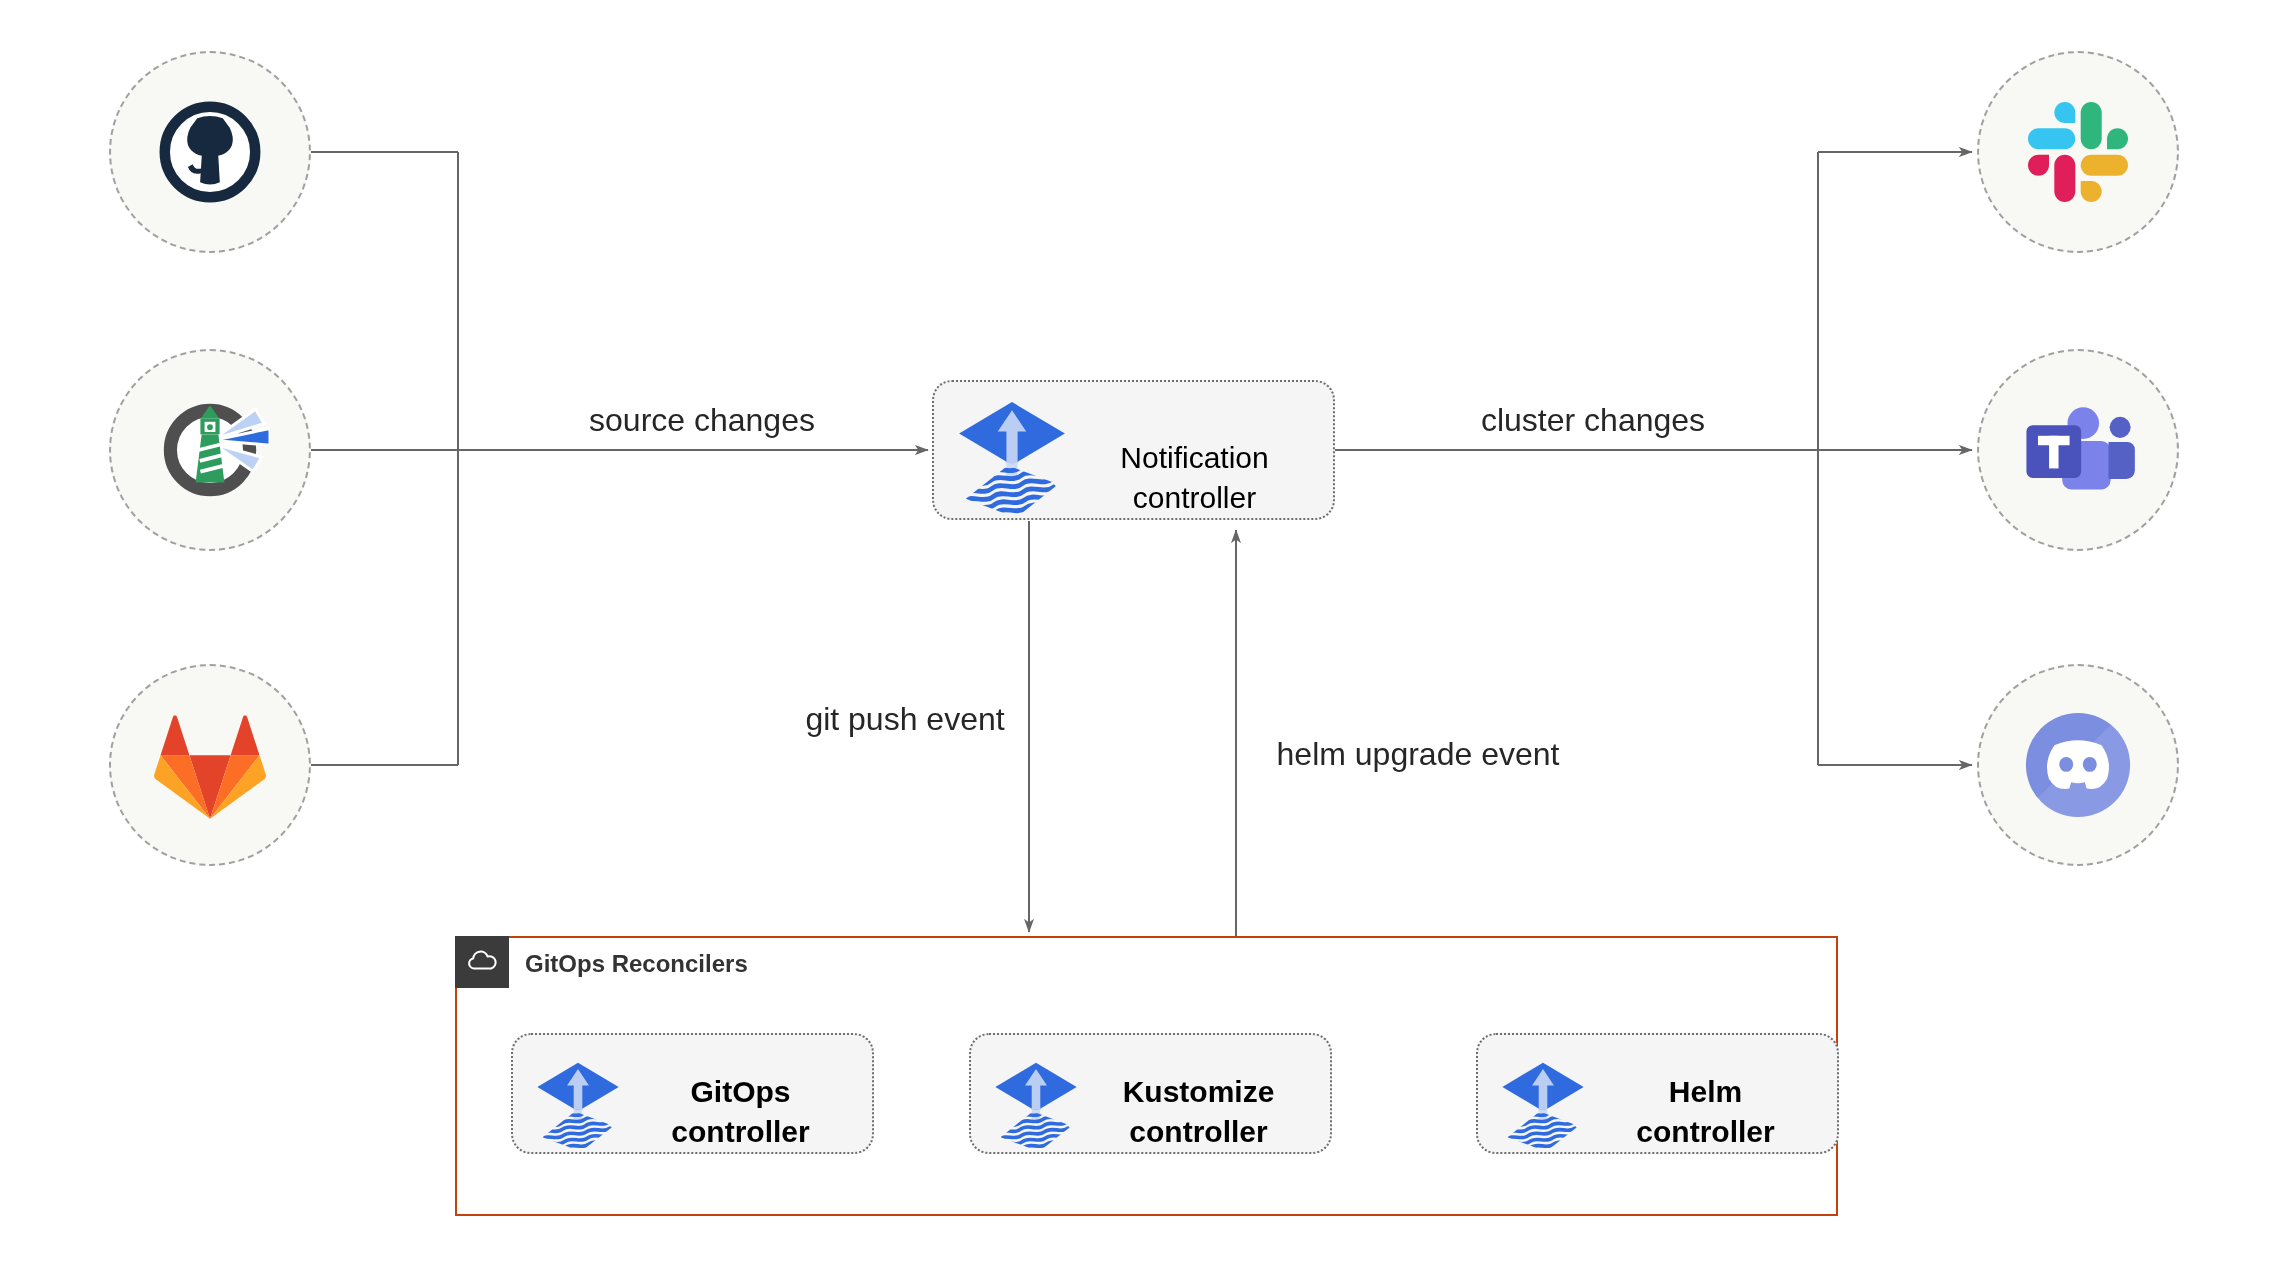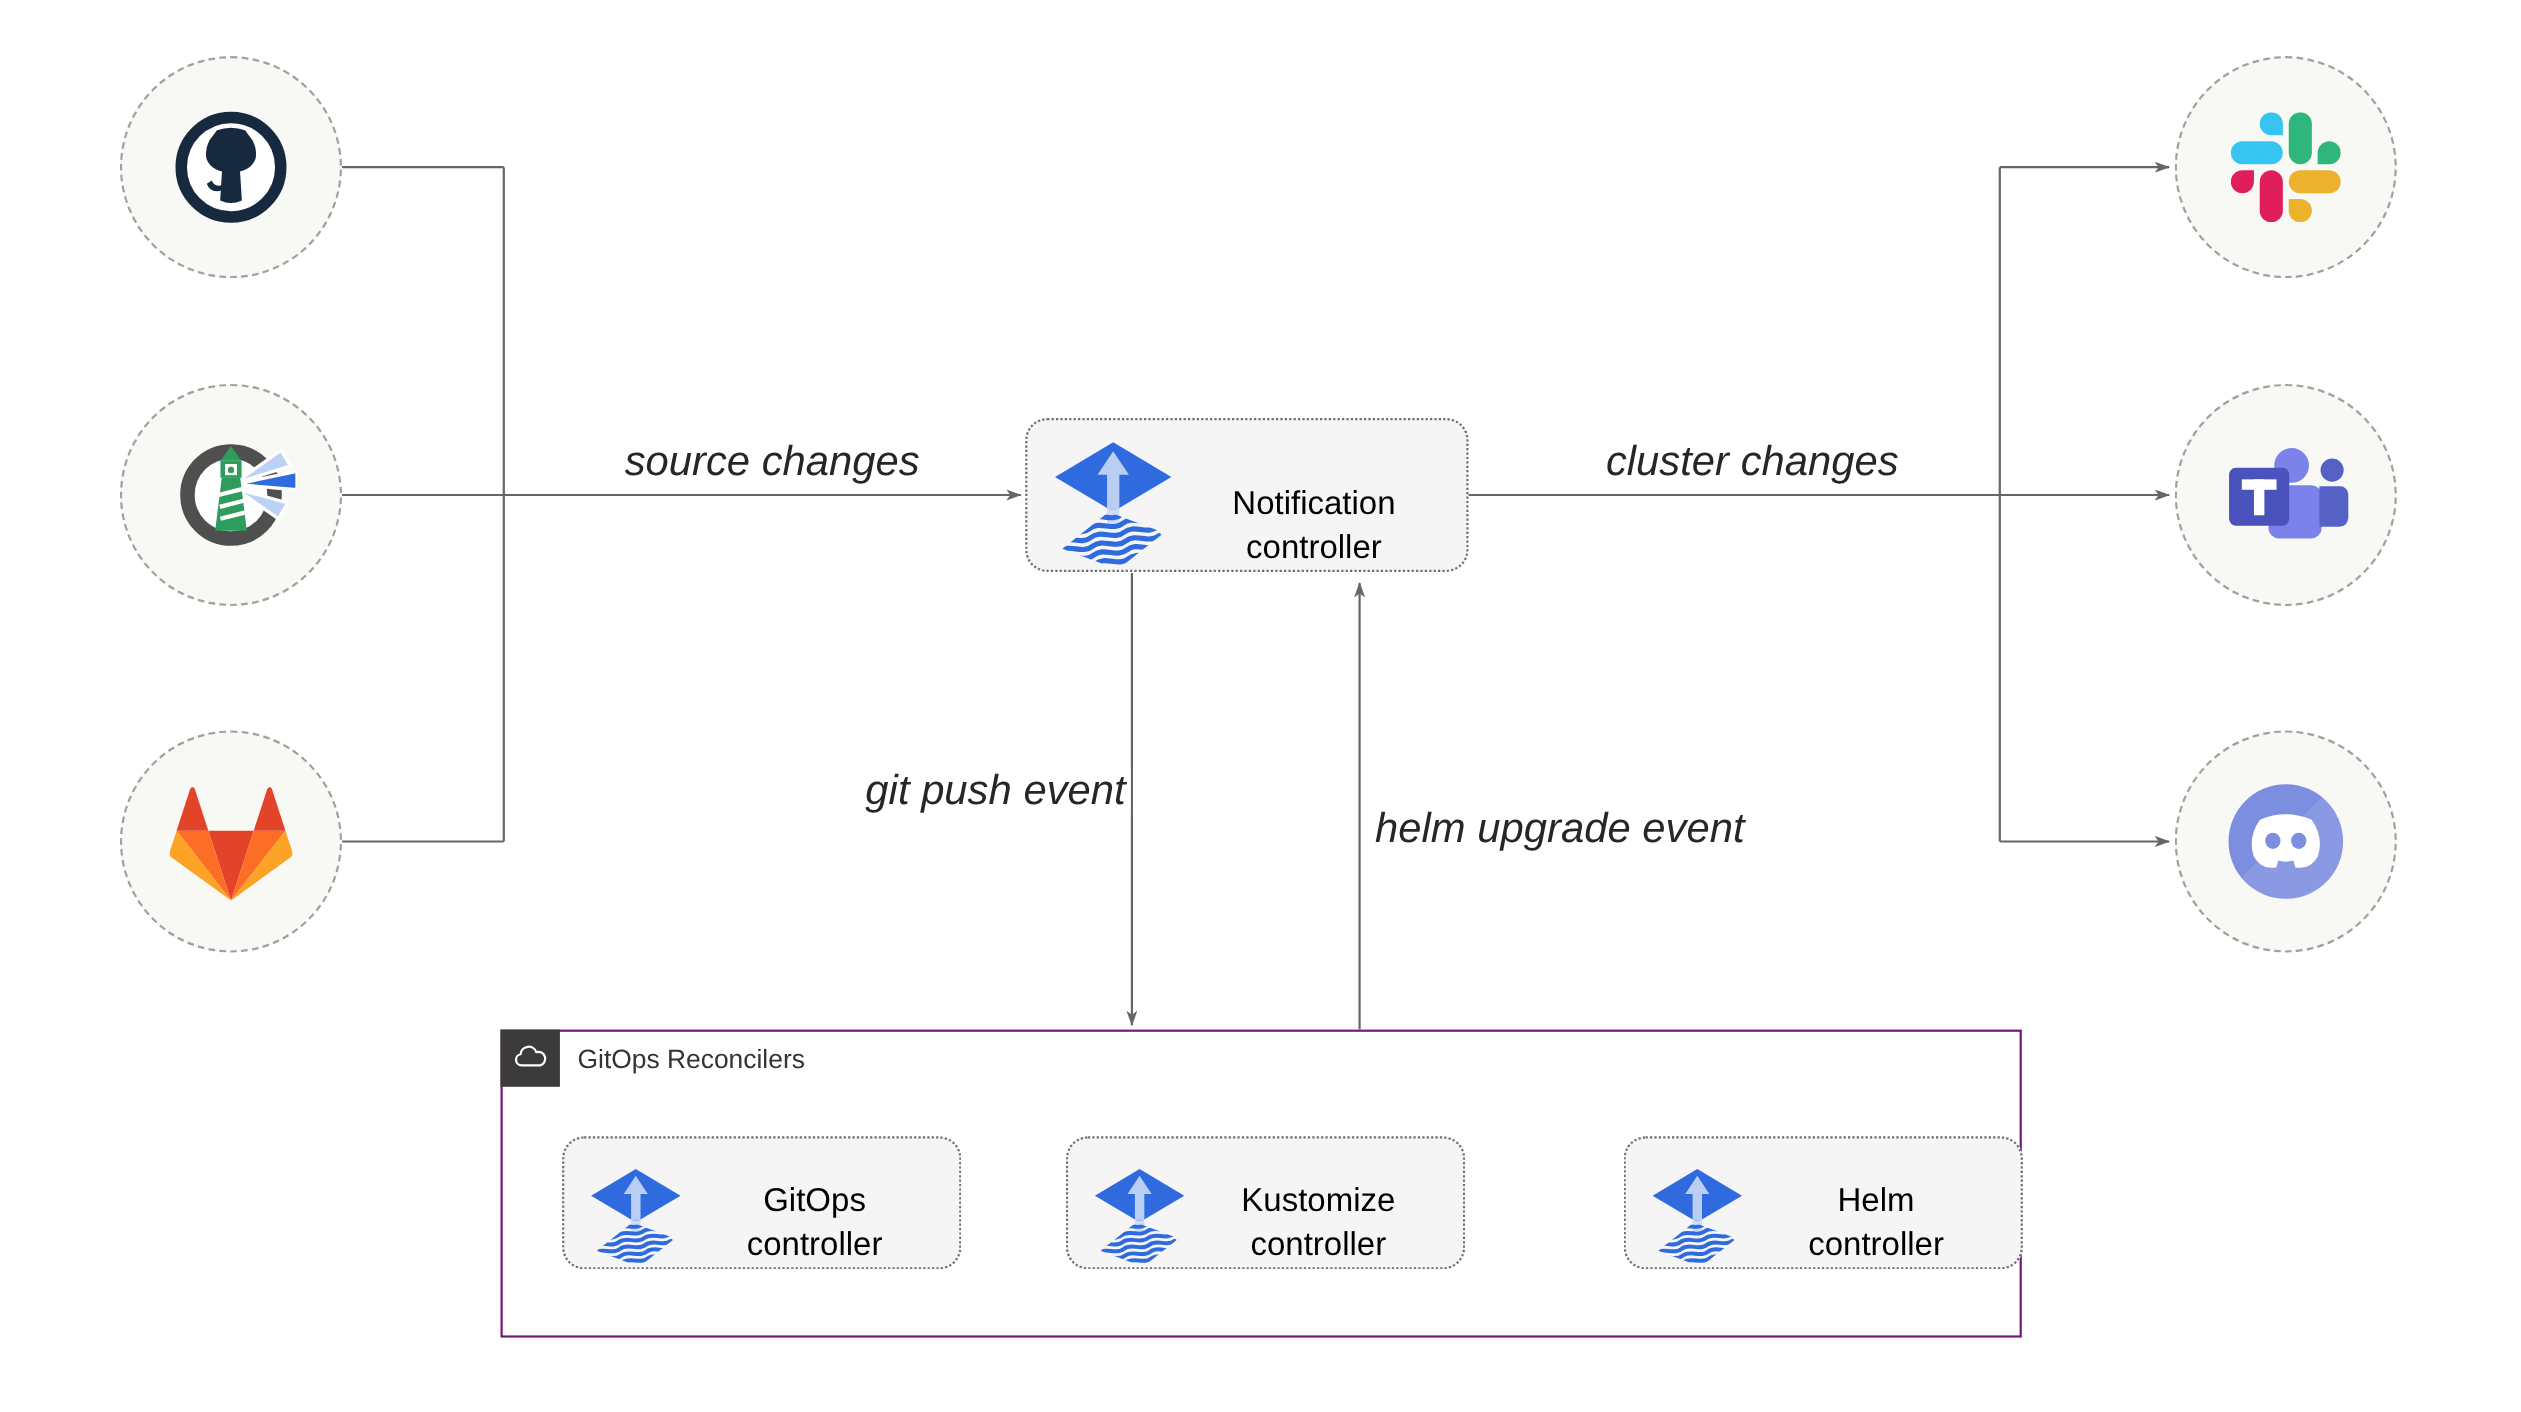--- a/index.html
+++ b/index.html
@@ -17,26 +17,26 @@
 
   
   .node{position:absolute;background:#f5f5f5;border:2px dotted #6e6e6e;border-radius:20px;
         display:flex;align-items:flex-end;box-sizing:border-box;}
   .node .flux{margin-left:22px;flex:0 0 auto;}
   .node .lbl{flex:1 1 auto;text-align:center;color:#000;font-size:30px;line-height:40px;
              padding-right:12px;}
   .node .lbl span{display:block;}
 
   
-  .elabel{position:absolute;transform:translate(-50%,-50%);font-size:38px;color:#262626;
-          white-space:nowrap;background:#ffffff;padding:0 4px;font-style:italic;}
+  .elabel{position:absolute;transform:translate(-50%,-50%);font-size:32px;color:#262626;
+          white-space:nowrap;background:#ffffff;padding:0 4px;}
 
   
   .container-box{position:absolute;left:455px;top:936px;width:1383px;height:280px;
-                 border:2px solid #701a75;background:#ffffff;box-sizing:border-box;}
+                 border:2px solid #c2410c;background:#ffffff;box-sizing:border-box;font-weight:bold;}
   .container-badge{position:absolute;left:-2px;top:-2px;width:54px;height:52px;background:#3b3b3b;
                    display:flex;align-items:center;justify-content:center;}
   .container-title{position:absolute;left:68px;top:0;height:52px;display:flex;align-items:center;
                    font-size:24px;color:#333333;white-space:nowrap;}
 </style>
 </head>
 <body>
 
 <div class="canvas">
 

